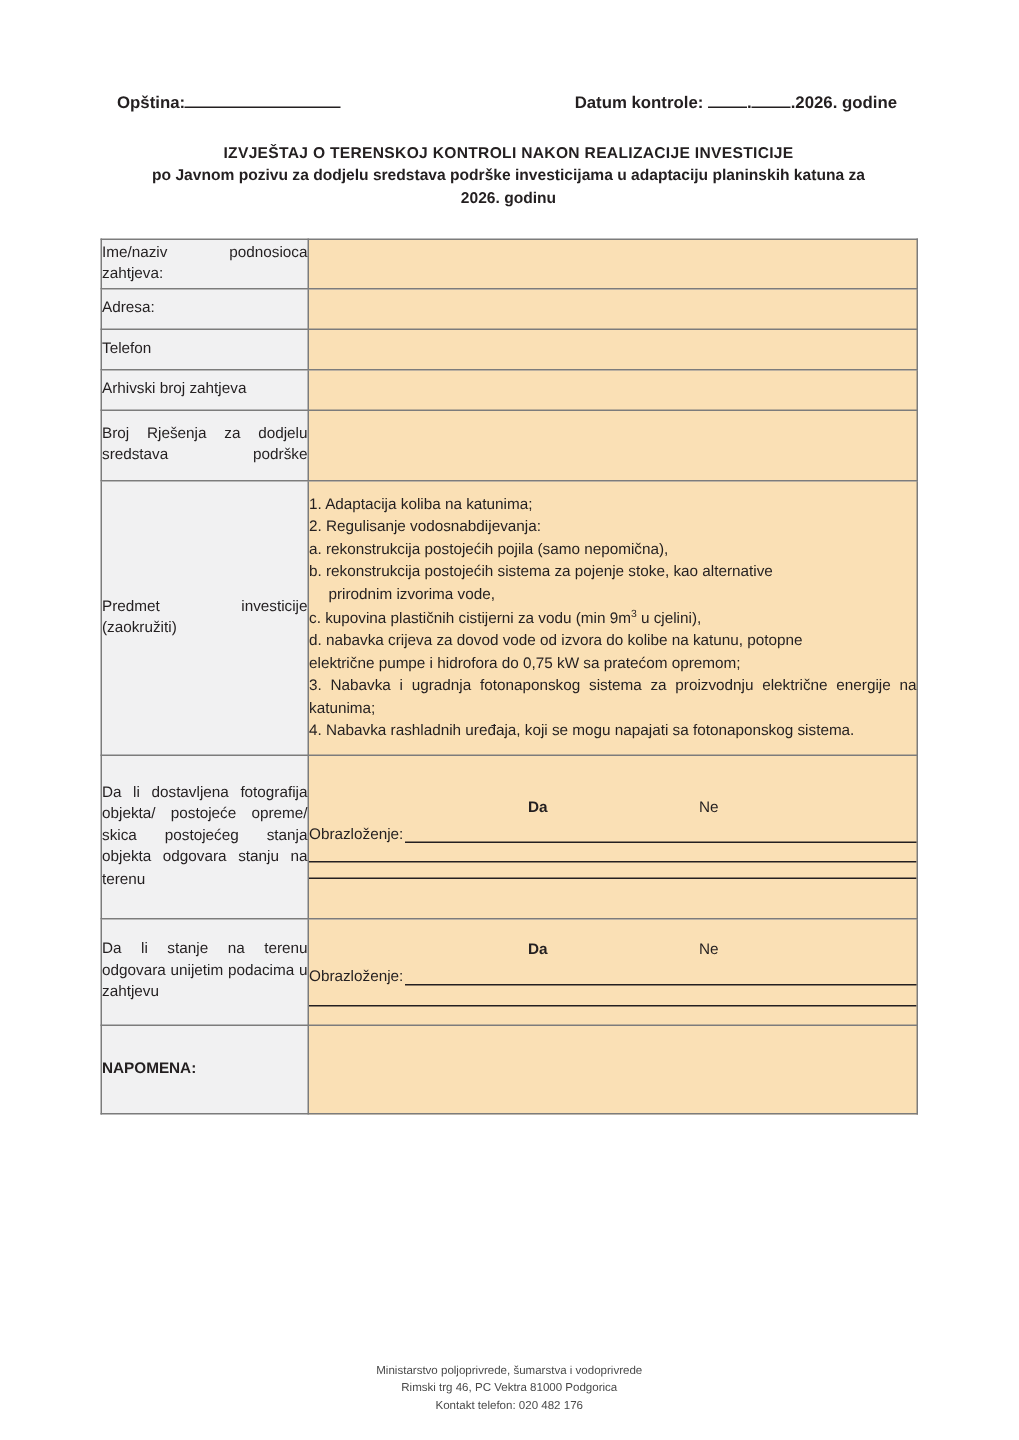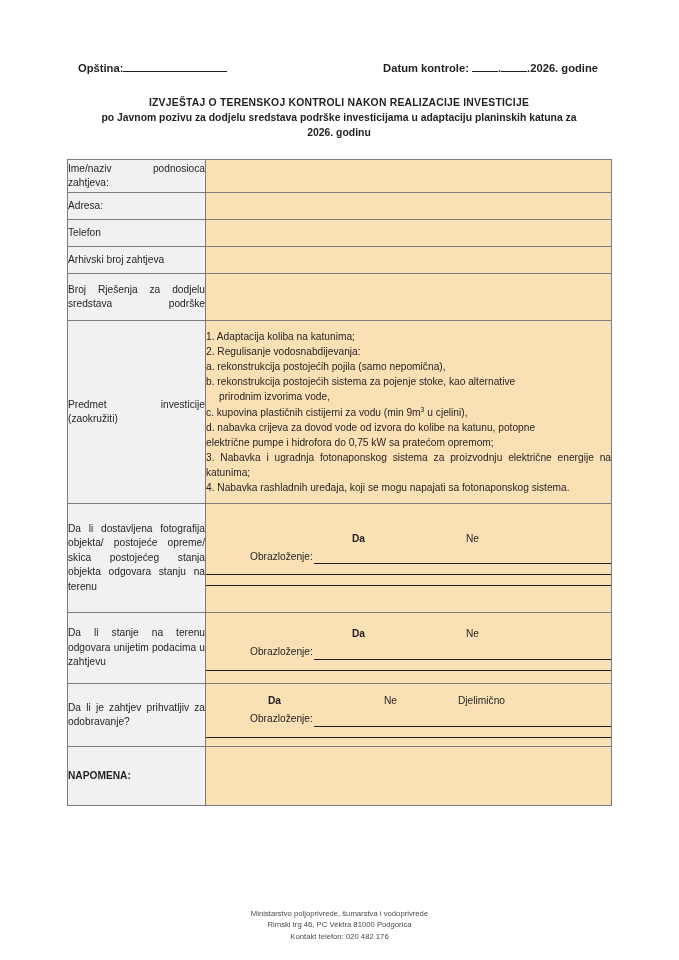--- a/index.html
+++ b/index.html
@@ -127,24 +127,23 @@
   }
   .opt-da { font-weight: bold; }
   .a-da   { left: 146px; }
   .a-ne   { left: 260px; }
   .a3-da  { left: 62px; }
   .a3-ne  { left: 178px; }
   .a3-dj  { left: 252px; }
 
   .obraz {
     display: flex;
-    align-items: flex-end;
+    align-items: center;
     white-space: nowrap;
     margin-top: 1px;
-    padding-left: 44px;
   }
   .obraz .lead { flex: 0 0 auto; }
   .obraz .rule {
     flex: 1 1 auto;
     border-bottom: 1.1px solid #231f20;
     height: 0.82em;
     margin-left: 1px;
   }
   .rule-full {
     border-bottom: 1.1px solid #231f20;
@@ -277,35 +276,20 @@
             <span class="opt a-ne">Ne</span>
           </div>
           <div class="obraz">
             <span class="lead">Obrazloženje:</span>
             <span class="rule"></span>
           </div>
           <div class="rule-full"></div>
         </td>
       </tr>
 
-      <tr class="r-prihv">
-        <td class="lbl">Da li je zahtjev prihvatljiv za odobravanje?</td>
-        <td class="val mid">
-          <div class="answers">
-            <span class="opt opt-da a3-da">Da</span>
-            <span class="opt a3-ne">Ne</span>
-            <span class="opt a3-dj">Djelimično</span>
-          </div>
-          <div class="obraz">
-            <span class="lead">Obrazloženje:</span>
-            <span class="rule"></span>
-          </div>
-          <div class="rule-full"></div>
-        </td>
-      </tr>
 
       <tr class="r-napomena">
         <td class="lbl nojust" style="font-weight:bold;">NAPOMENA:</td>
         <td class="val"></td>
       </tr>
     </tbody>
   </table>
 
 
   <div class="footer">

